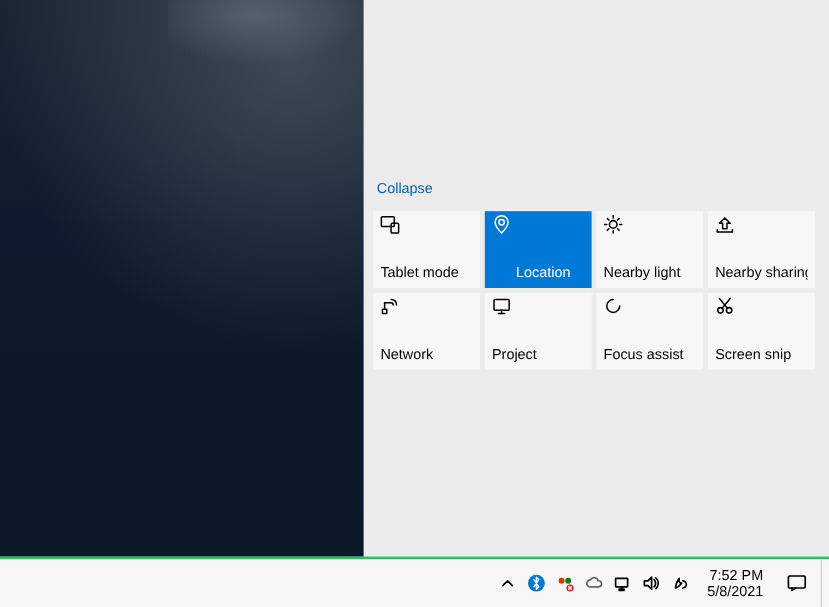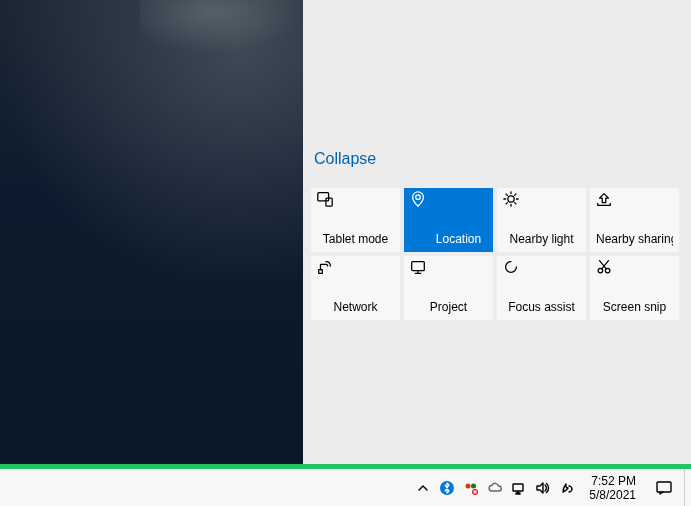--- a/index.html
+++ b/index.html
@@ -62,33 +62,32 @@
     height: 464px;
     background: var(--action-center-bg);
     box-sizing: border-box;
   }
 
   .collapse-link {
     position: absolute;
     left: 11px;
     top: 150px;
     color: var(--link-blue);
-    font-size: 16px;
+    font-size: 12px;
     cursor: pointer;
   }
 
   .tiles {
     position: absolute;
     left: 8px;
-    top: 188px;
+    top: 176px;
     display: grid;
     grid-template-columns: repeat(4, 89px);
     grid-auto-rows: 64px;
     gap: 4px;
-    text-align: center;
   }
 
   .tile {
     position: relative;
     background: var(--tile-bg);
     box-sizing: border-box;
     padding: 4px 6px 6px 6px;
     display: flex;
     flex-direction: column;
     justify-content: flex-end;
@@ -132,21 +131,21 @@
   }
 
   
   .taskbar {
     position: absolute;
     left: 0;
     top: 464px;
     width: 691px;
     height: 42px;
     background: var(--taskbar-bg);
-    border-top: 5px solid #22c55e;
+    border-top: 2px solid #22c55e;
     display: flex;
     align-items: stretch;
     justify-content: flex-end;
     box-sizing: border-box;
   }
 
   .tray {
     display: flex;
     align-items: center;
     gap: 4px;

